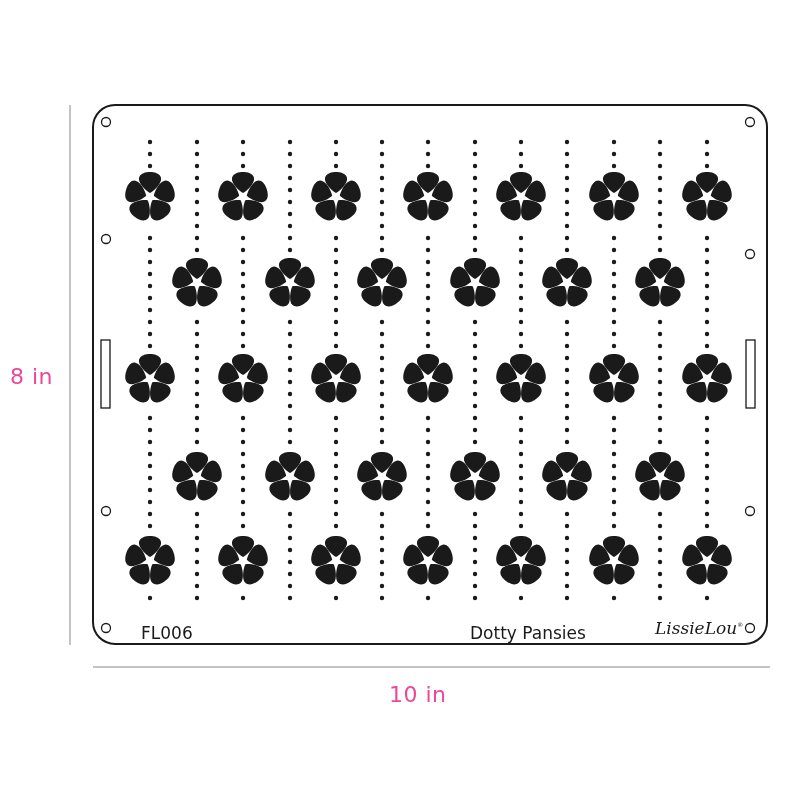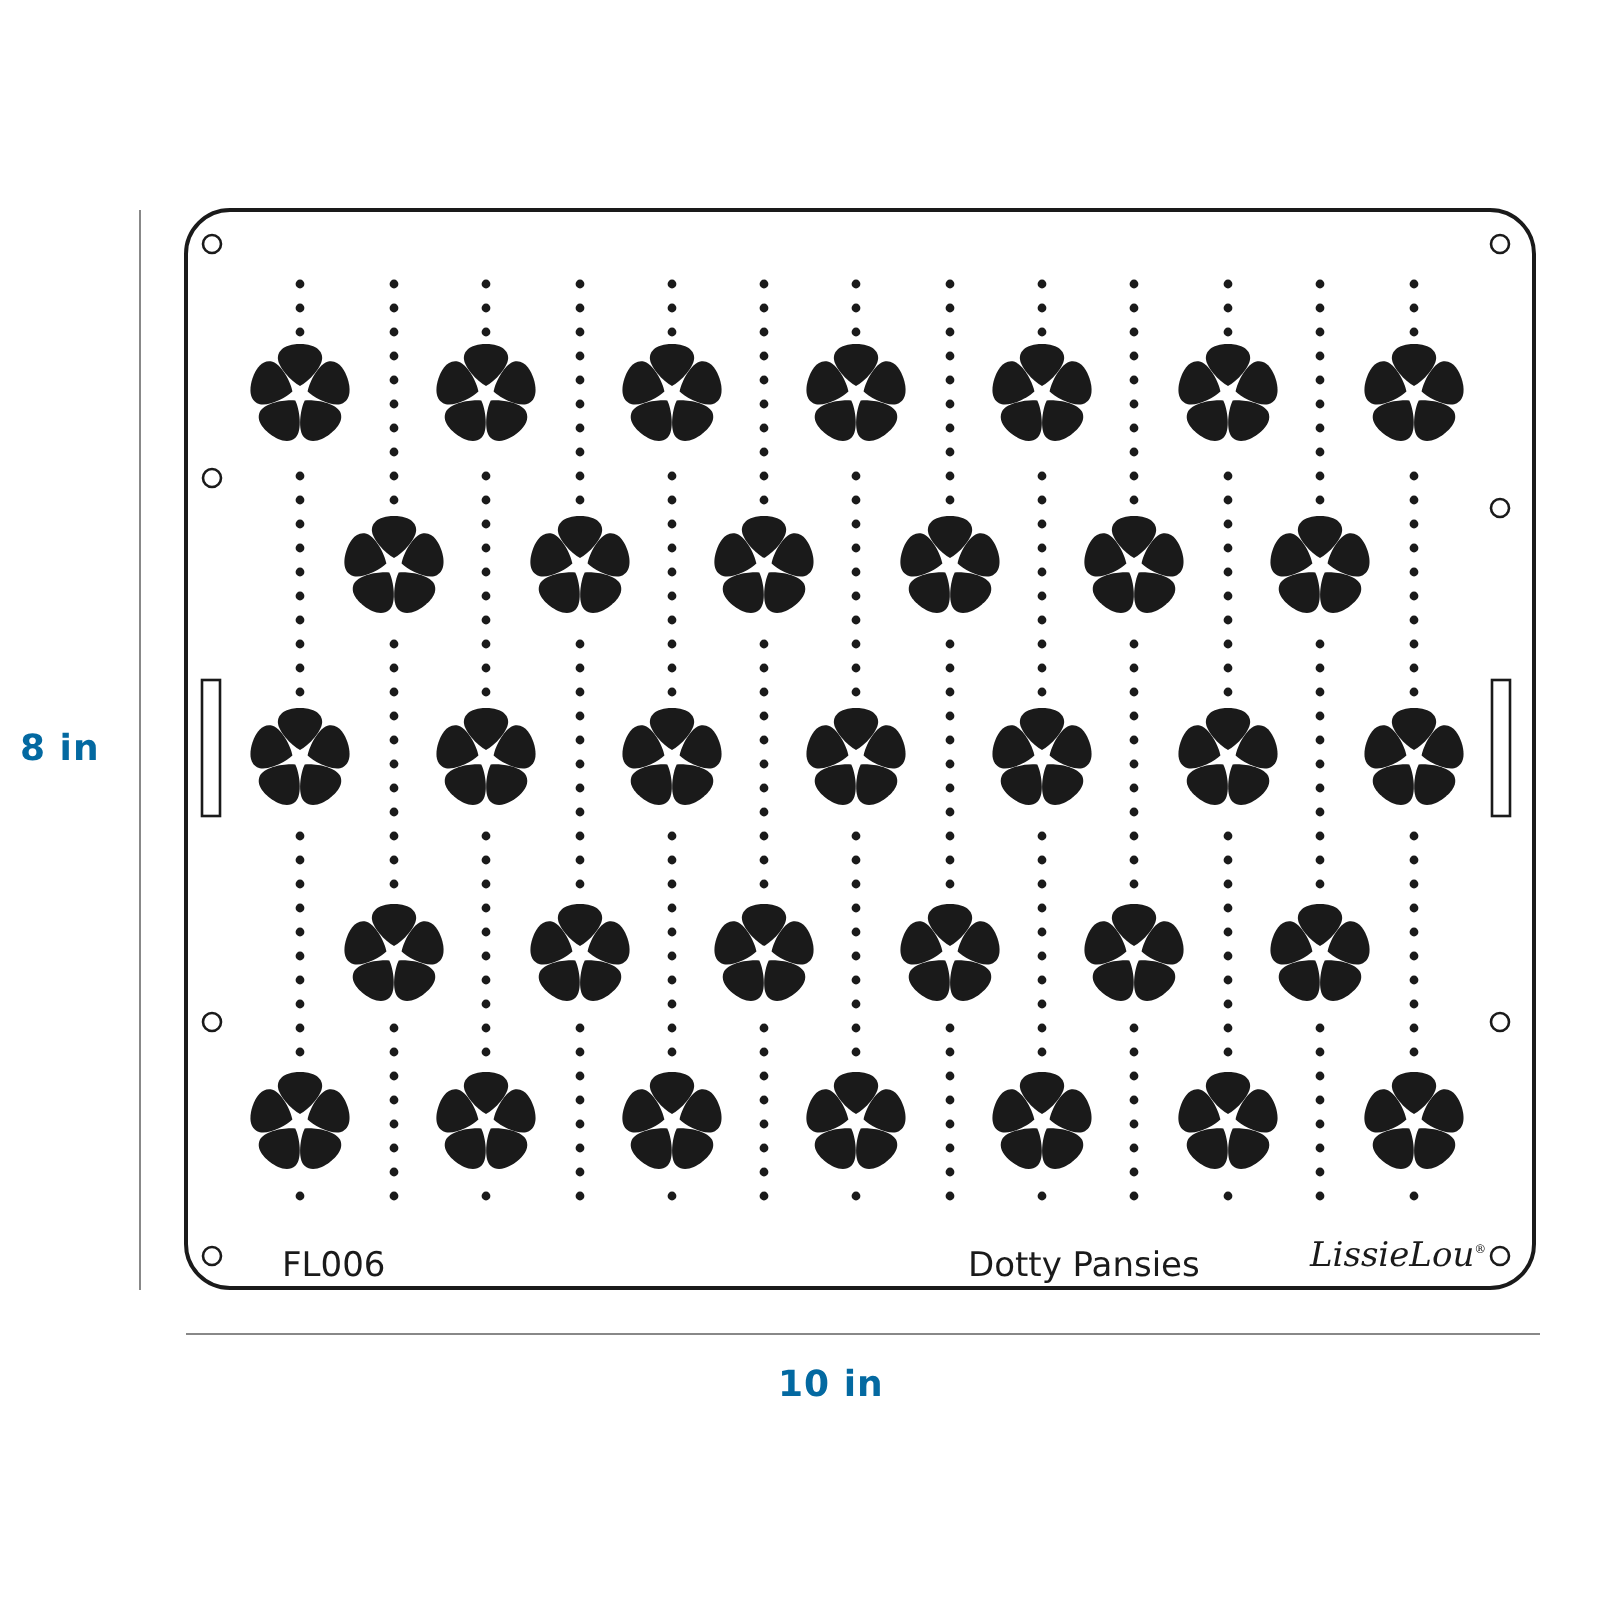--- a/index.html
+++ b/index.html
@@ -1,18 +1,18 @@
 <!DOCTYPE html>
 <html><head>
 <meta charset="utf-8">
 <style>
   html, body { margin: 0; padding: 0; background: #ffffff; }
   body { width: 800px; height: 800px; position: relative; overflow: hidden; font-family: "DejaVu Sans", sans-serif; }
   .stage { position: absolute; left: 0; top: 0; width: 800px; height: 800px; }
-  .dim-label { position: absolute; font-family: "DejaVu Sans", sans-serif; font-size: 18px; color: #0369a1; font-weight: 700; letter-spacing: 0.5px; }
+  .dim-label { position: absolute; font-family: "DejaVu Sans", sans-serif; font-size: 22px; color: #ec4899; font-weight: 400; letter-spacing: 0.5px; }
   .code-label { position: absolute; font-family: "DejaVu Sans", sans-serif; font-size: 17px; color: #1a1a1a; }
   .brand { position: absolute; font-family: "DejaVu Serif", serif; font-style: italic; font-size: 17px; color: #1a1a1a; }
   .brand sup { font-size: 6px; font-style: normal; }
 </style>
 </head>
 <body>
 
 <div class="stage">
   <svg id="art" width="800" height="800" viewBox="0 0 800 800">
 
@@ -610,17 +610,17 @@
           <path d="M0,-4 C-4,-6 -12,-14 -11,-19 C-10,-24 -4,-25 0,-25 C4,-25 10,-24 11,-19 C12,-14 4,-6 0,-4 Z" fill="#1a1a1a" transform="rotate(216)"></path>
           <path d="M0,-4 C-4,-6 -12,-14 -11,-19 C-10,-24 -4,-25 0,-25 C4,-25 10,-24 11,-19 C12,-14 4,-6 0,-4 Z" fill="#1a1a1a" transform="rotate(288)"></path>
         </g>
       </g>
   </svg>
 
   <div class="dim-label" style="left:10px; top:364px;">8 in</div>
   <div class="dim-label" style="left:389px; top:682px;text-align:right;">10 in</div>
 
   <div class="code-label" style="left:141px; top:623px;">FL006</div>
-  <div class="code-label" style="left:484px; top:623px;">Dotty Pansies</div>
+  <div class="code-label" style="left:470px; top:623px;">Dotty Pansies</div>
   <div class="brand" style="left:655px; top:618px;">
     <span>LissieLou</span><sup>®</sup>
   </div>
 </div>
 
 </body></html>

